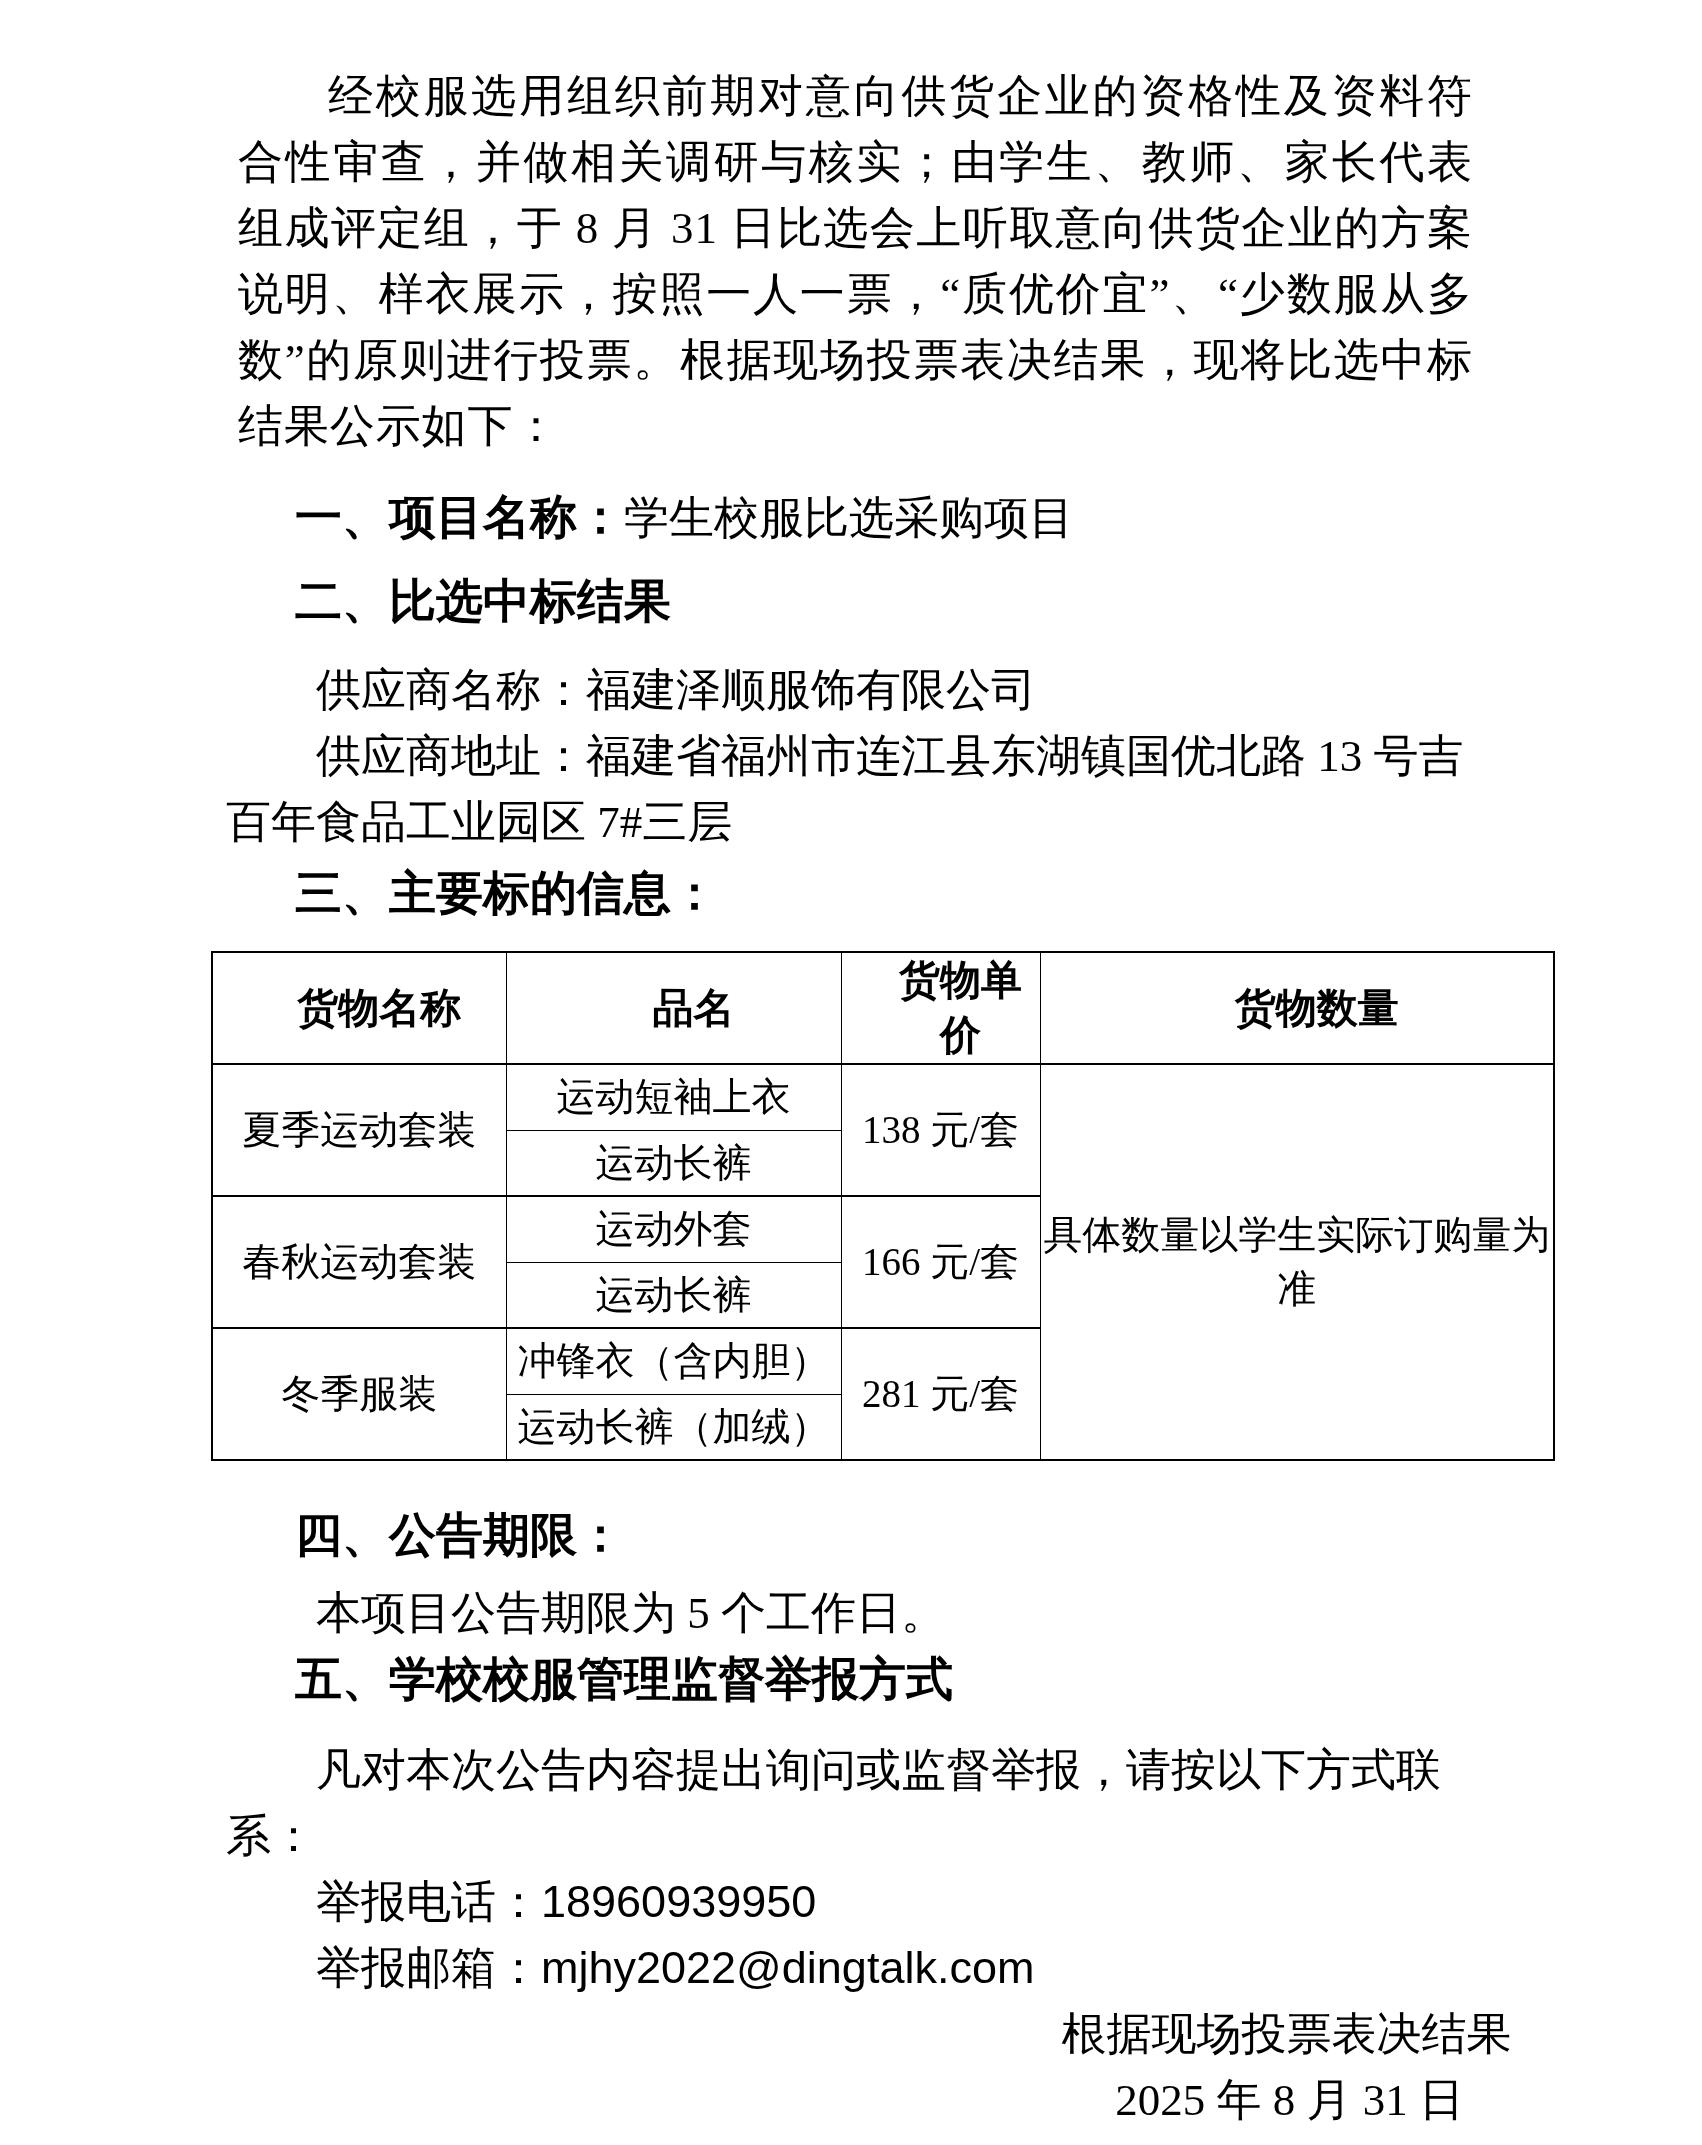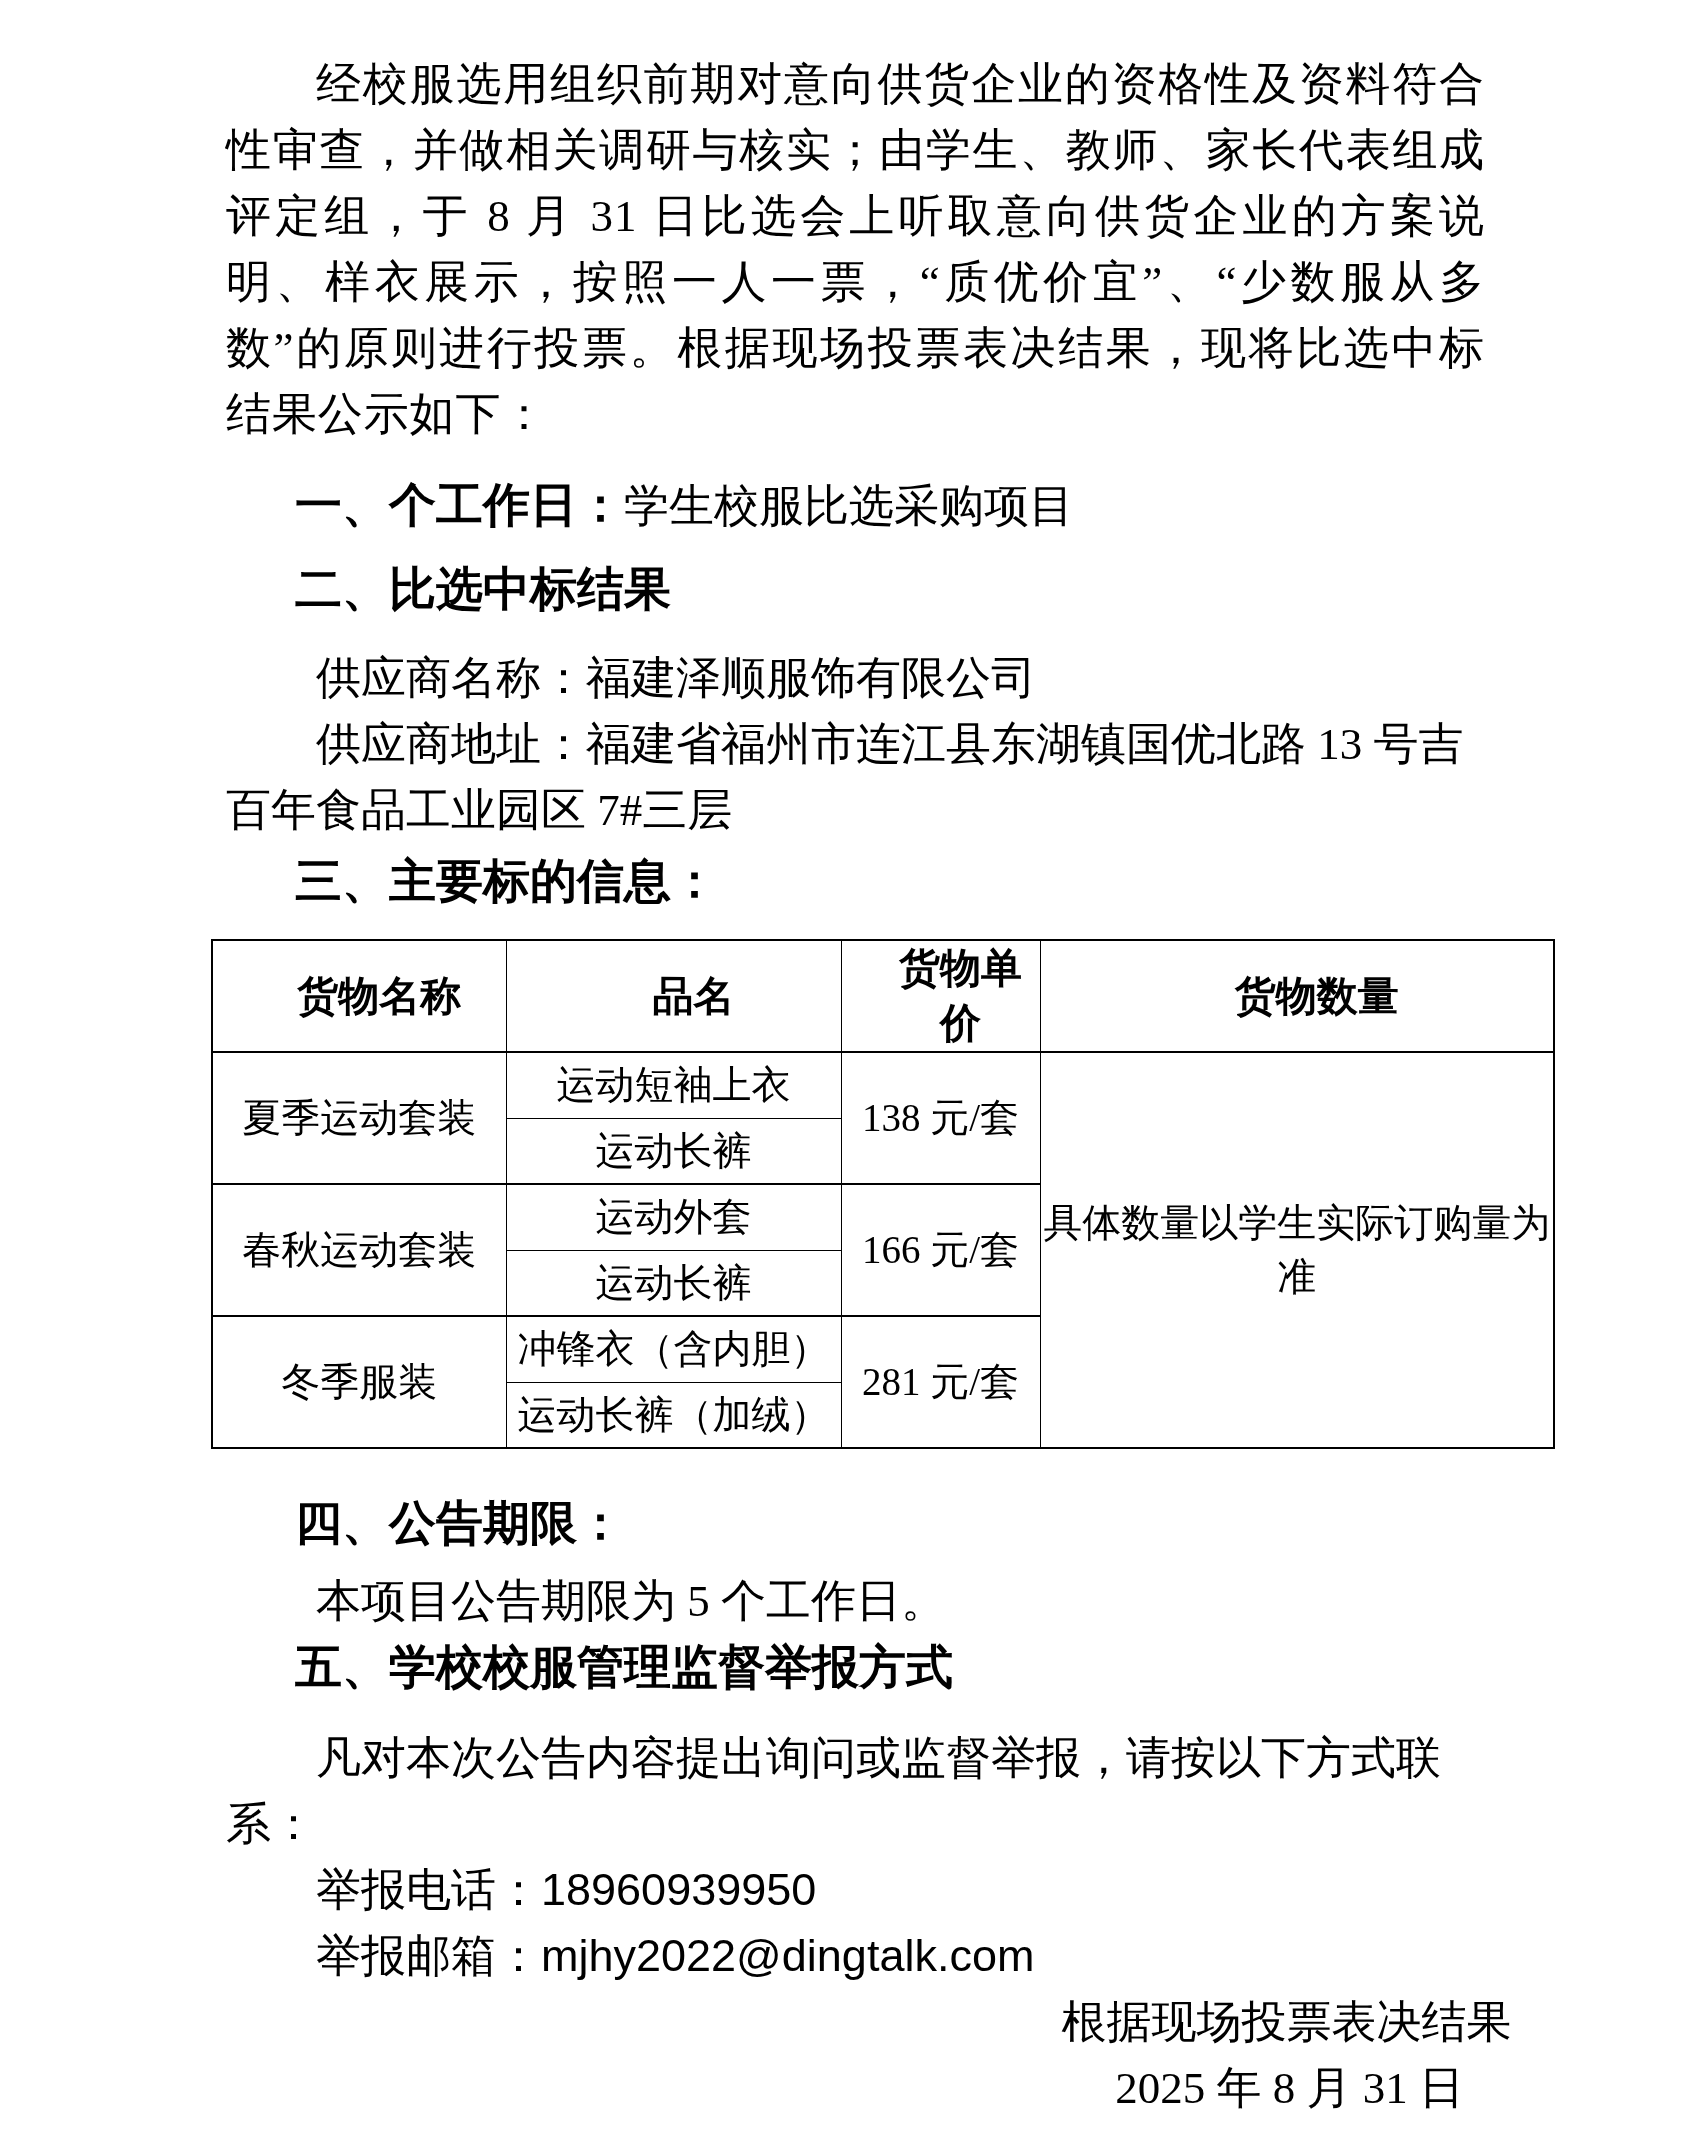--- a/index.html
+++ b/index.html
@@ -81,24 +81,24 @@
   }
   table.goods tr.group-start td { border-top: 2.7px solid #000000; }
   table.goods td.c-price { font-family: Liberation Serif, serif; }
 </style>
 </head>
 <body>
 
 <div class="page">
   <div class="content">
 
-    <p class="intro" style="margin:0">经校服选用组织前期对意向供货企业的资格性及资料符合性审查，并做相关调研与核实；由学生、教师、家长代表组成评定组，于 8 月 31 日比选会上听取意向供货企业的方案说明、样衣展示，按照一人一票，“质优价宜”、“少数服从多数”的原则进行投票。根据现场投票表决结果，现将比选中标结果公示如下：</p>
+    <p class="intro" style="margin:12px">经校服选用组织前期对意向供货企业的资格性及资料符合性审查，并做相关调研与核实；由学生、教师、家长代表组成评定组，于 8 月 31 日比选会上听取意向供货企业的方案说明、样衣展示，按照一人一票，“质优价宜”、“少数服从多数”的原则进行投票。根据现场投票表决结果，现将比选中标结果公示如下：</p>
 
     <div class="heading h1">
-      <span>一、个工作日：</span><span class="h-value">学生校服比选采购项目</span>
+      <span>一、项目名称：</span><span class="h-value">学生校服比选采购项目</span>
     </div>
 
     <div class="heading h2">二、比选中标结果</div>
 
     <div class="body-line indent-2 supplier-name">
       <span>供应商名称：</span><span>福建泽顺服饰有限公司</span>
     </div>
 
     <div class="body-line indent-2">
       <span>供应商地址：</span><span>福建省福州市连江县东湖镇国优北路 13 号吉</span>

